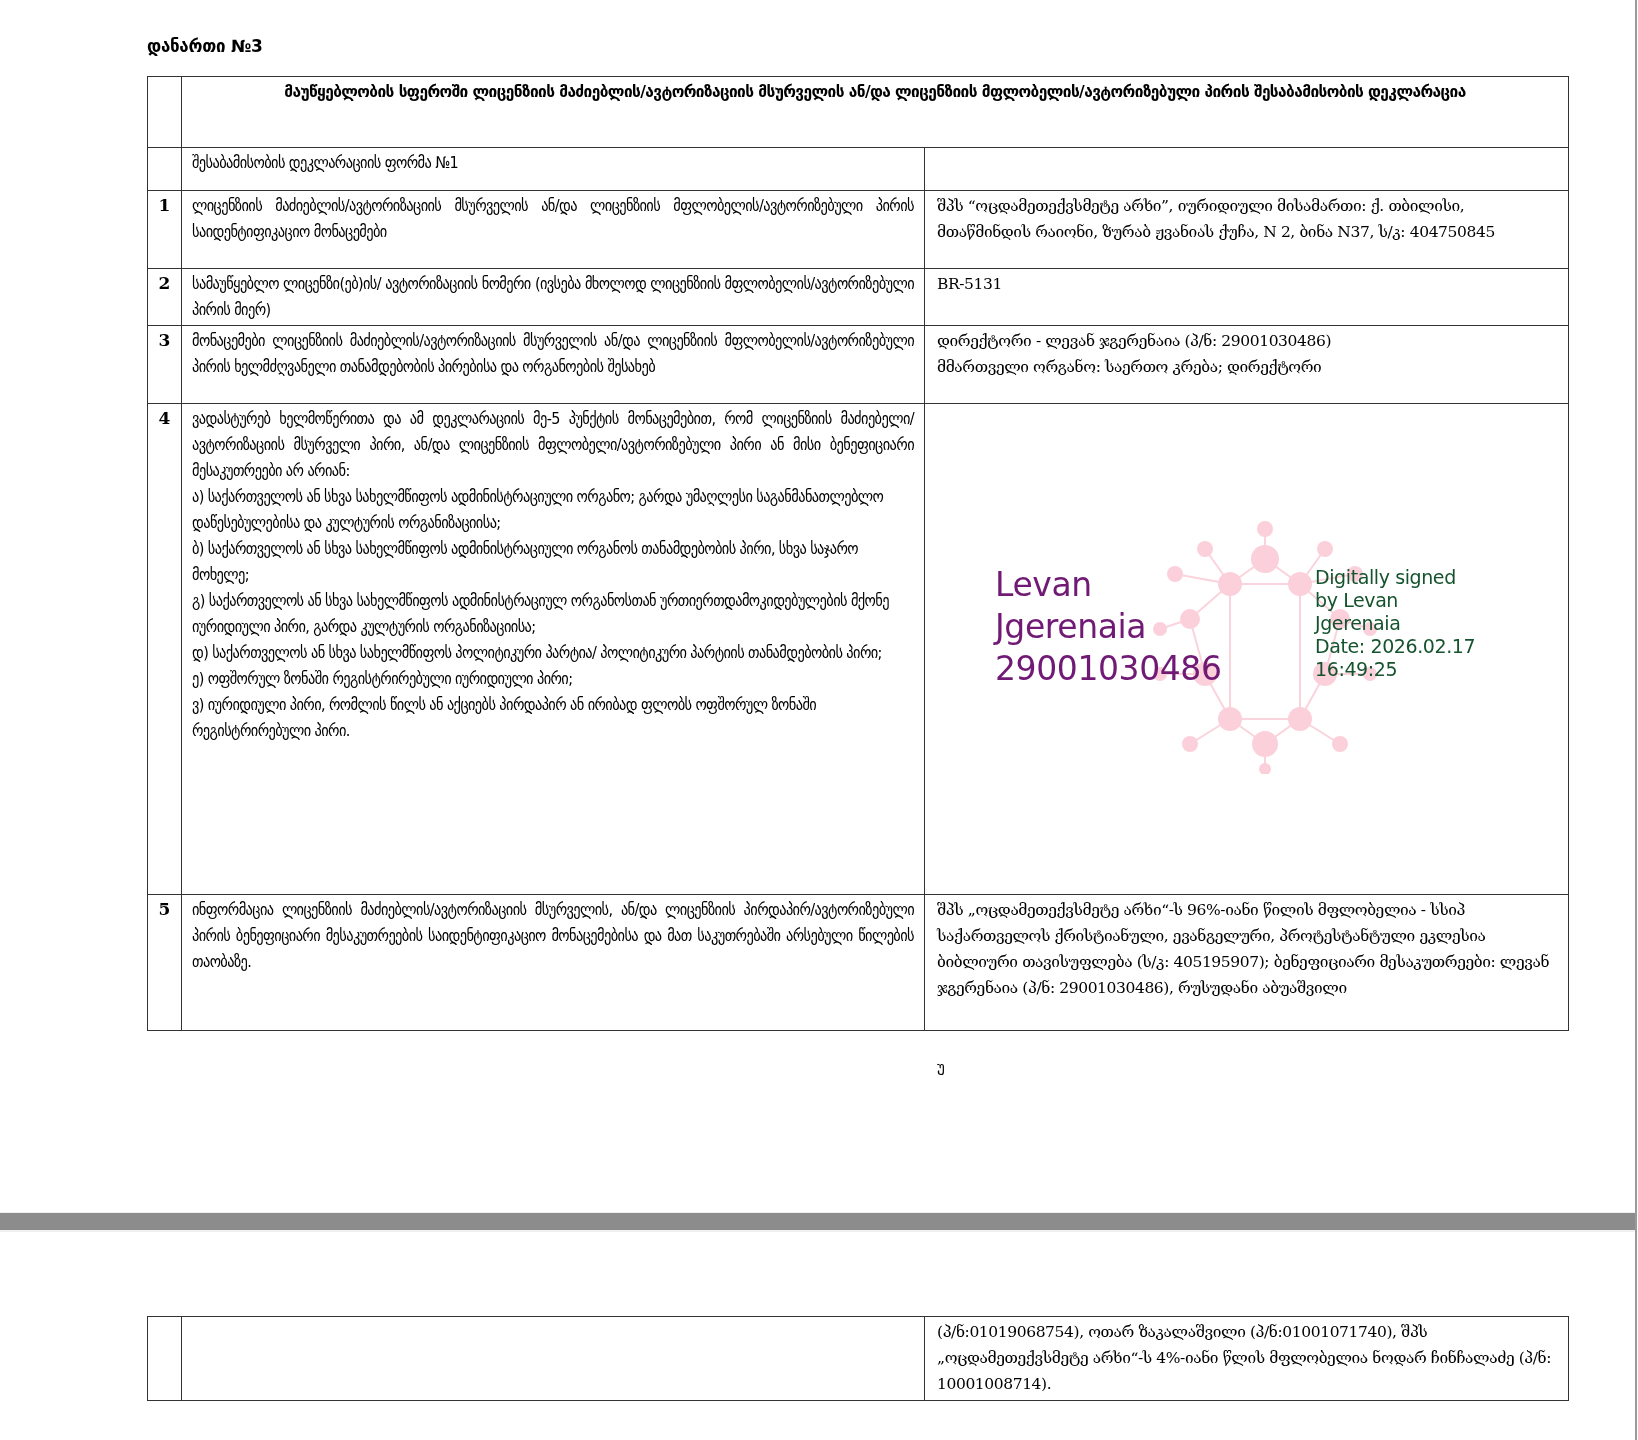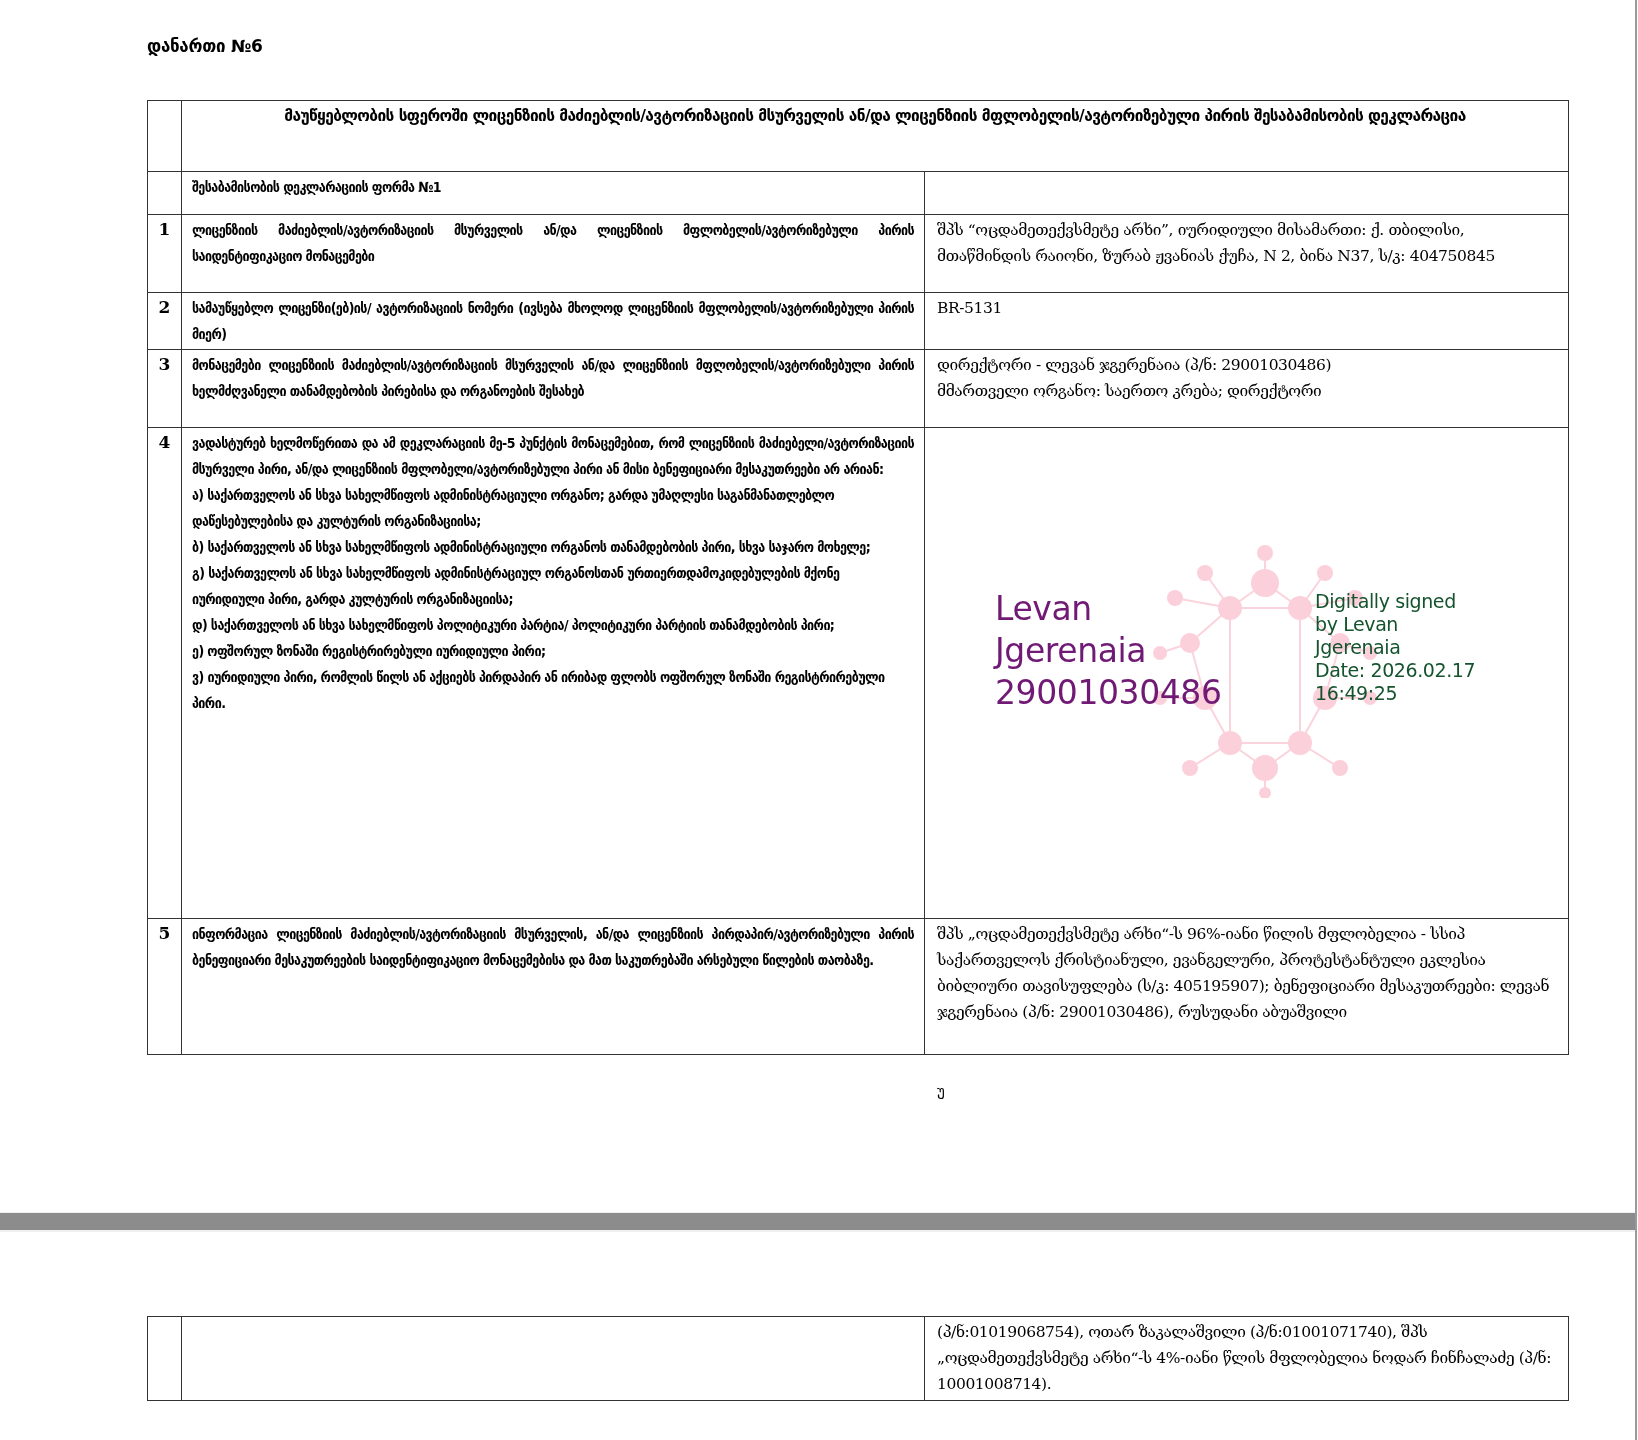--- a/index.html
+++ b/index.html
@@ -17,25 +17,25 @@
   .page-gap .bar { position: absolute; left: 0; top: 1px; width: 100%; height: 17px; background: #8c8c8c; }
 
   .annex-title { position: absolute; left: 147px; top: 36px; font-family: "DejaVu Sans", sans-serif; font-weight: bold; font-size: 17px; letter-spacing: -0.3px; }
 
   table.decl { position: absolute; left: 147px; border-collapse: collapse; table-layout: fixed; width: 1421px; }
   table.decl td { border: 1.3px solid #333; vertical-align: top; }
   table.decl col.c-num { width: 34px; }
   table.decl col.c-left { width: 743px; }
   table.decl col.c-right { width: 644px; }
 
-  .t1 { top: 100px; padding-left: 36px; }
+  .t1 { top: 76px; padding-left: 36px; }
   .t2 { top: 1316px; padding-left: 24px; }
 
   .num { font-family: "DejaVu Serif", serif; font-weight: bold; font-size: 17px; text-align: center; padding-top: 4px; }
-  .left-cell { font-family: "DejaVu Sans Condensed", "DejaVu Sans", sans-serif; font-weight: bold; font-size: 14px; line-height: 26px; padding: 2px 10px 2px 10px; text-align: justify; letter-spacing: -0.6px; }
+  .left-cell { font-family: "DejaVu Sans Condensed", "DejaVu Sans", sans-serif; font-weight: normal; font-size: 16px; line-height: 26px; padding: 2px 10px 2px 10px; text-align: justify; letter-spacing: -0.6px; }
   .right-cell { font-family: "DejaVu Serif", serif; font-size: 15.5px; line-height: 26px; padding: 2px 12px 2px 12px; letter-spacing: -0.4px; }
 
   .header-cell { font-family: "DejaVu Sans", sans-serif; font-weight: bold; font-size: 15.5px; line-height: 27px; text-align: center; padding: 2px 14px 8px 14px; letter-spacing: -0.6px; }
 
   .r-header td { height: 71px; }
   .r-form td { height: 43px; }
   .r1 td { height: 78px; }
   .r2 td { height: 55px; }
   .r3 td { height: 78px; }
   .r4 td { height: 491px; }
@@ -50,21 +50,21 @@
   .sig-logo { position: absolute; left: 210px; top: 110px; width: 260px; height: 260px; }
   .sig-name { position: absolute; left: 70px; top: 160px; font-family: "DejaVu Sans", sans-serif; font-size: 33px; line-height: 42px; color: #701a75; z-index: 2; }
   .sig-info { position: absolute; left: 390px; top: 162px; font-family: "DejaVu Sans", sans-serif; font-size: 19px; line-height: 23px; color: #14532d; z-index: 2; }
 </style>
 </head>
 <body>
 
 <div class="viewer">
 
   <div class="page page1">
-    <div class="annex-title">დანართი №6</div>
+    <div class="annex-title">დანართი №3</div>
 
     <table class="decl t1">
       <colgroup>
           <col class="c-num">
           <col class="c-left">
           <col class="c-right">
         </colgroup>
       <tbody>
           <tr class="r-header">
         <td></td>

